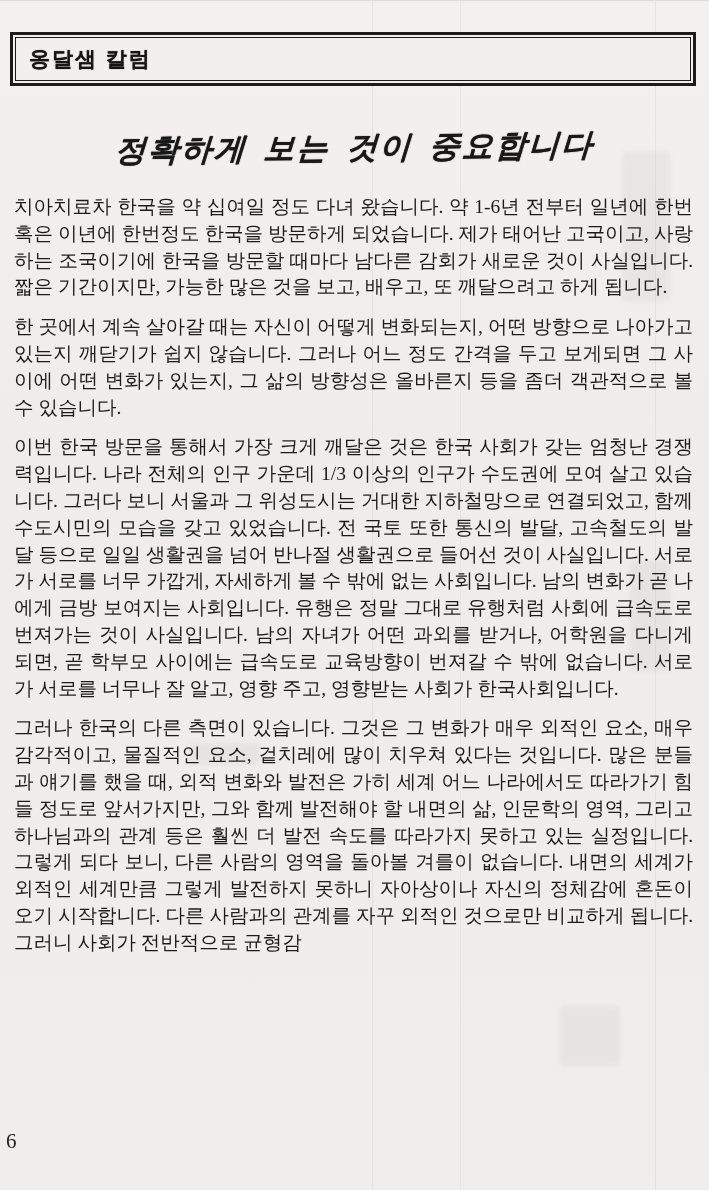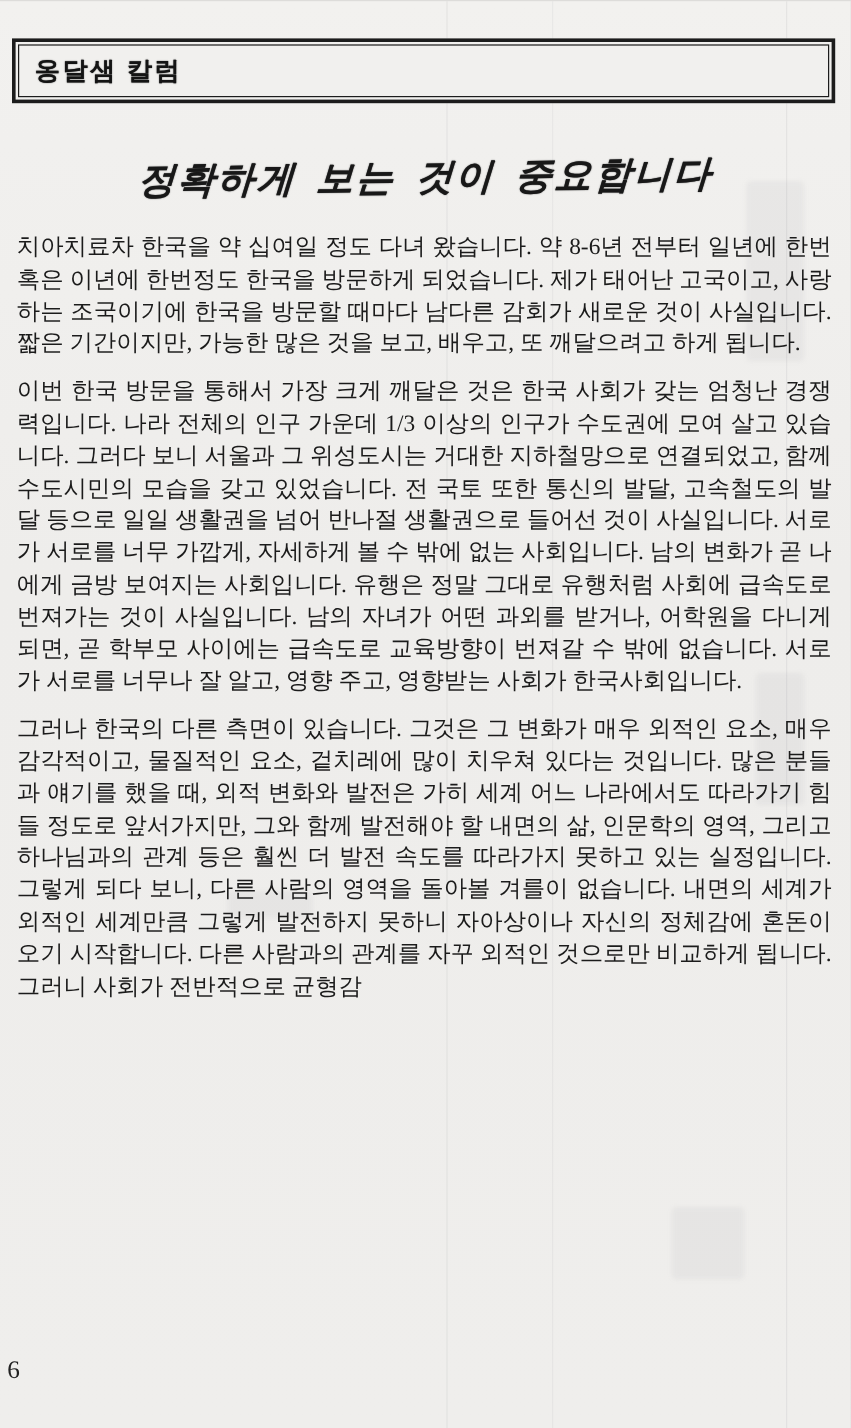--- a/index.html
+++ b/index.html
@@ -82,20 +82,21 @@
 
   <div class="header-box">
     <div class="header-box-inner">
       <span class="header-label">옹달샘 칼럼</span>
     </div>
   </div>
 
   <div class="title">정확하게 보는 것이 중요합니다</div>
 
   <div class="body-text">
-    <p>치아치료차 한국을 약 십여일 정도 다녀 왔습니다. 약 8-6년 전부터 일년에 한번 혹은 이년에 한번정도 한국을 방문하게 되었습니다. 제가 태어난 고국이고, 사랑하는 조국이기에 한국을 방문할 때마다 남다른 감회가 새로운 것이 사실입니다. 짧은 기간이지만, 가능한 많은 것을 보고, 배우고, 또 깨달으려고 하게 됩니다.</p>
+    <p>치아치료차 한국을 약 십여일 정도 다녀 왔습니다. 약 1-6년 전부터 일년에 한번 혹은 이년에 한번정도 한국을 방문하게 되었습니다. 제가 태어난 고국이고, 사랑하는 조국이기에 한국을 방문할 때마다 남다른 감회가 새로운 것이 사실입니다. 짧은 기간이지만, 가능한 많은 것을 보고, 배우고, 또 깨달으려고 하게 됩니다.</p>
+    <p>한 곳에서 계속 살아갈 때는 자신이 어떻게 변화되는지, 어떤 방향으로 나아가고 있는지 깨닫기가 쉽지 않습니다. 그러나 어느 정도 간격을 두고 보게되면 그 사이에 어떤 변화가 있는지, 그 삶의 방향성은 올바른지 등을 좀더 객관적으로 볼 수 있습니다.</p>
     <p>이번 한국 방문을 통해서 가장 크게 깨달은 것은 한국 사회가 갖는 엄청난 경쟁력입니다. 나라 전체의 인구 가운데 1/3 이상의 인구가 수도권에 모여 살고 있습니다. 그러다 보니 서울과 그 위성도시는 거대한 지하철망으로 연결되었고, 함께 수도시민의 모습을 갖고 있었습니다. 전 국토 또한 통신의 발달, 고속철도의 발달 등으로 일일 생활권을 넘어 반나절 생활권으로 들어선 것이 사실입니다. 서로가 서로를 너무 가깝게, 자세하게 볼 수 밖에 없는 사회입니다. 남의 변화가 곧 나에게 금방 보여지는 사회입니다. 유행은 정말 그대로 유행처럼 사회에 급속도로 번져가는 것이 사실입니다. 남의 자녀가 어떤 과외를 받거나, 어학원을 다니게 되면, 곧 학부모 사이에는 급속도로 교육방향이 번져갈 수 밖에 없습니다. 서로가 서로를 너무나 잘 알고, 영향 주고, 영향받는 사회가 한국사회입니다.</p>
     <p>그러나 한국의 다른 측면이 있습니다. 그것은 그 변화가 매우 외적인 요소, 매우 감각적이고, 물질적인 요소, 겉치레에 많이 치우쳐 있다는 것입니다. 많은 분들과 얘기를 했을 때, 외적 변화와 발전은 가히 세계 어느 나라에서도 따라가기 힘들 정도로 앞서가지만, 그와 함께 발전해야 할 내면의 삶, 인문학의 영역, 그리고 하나님과의 관계 등은 훨씬 더 발전 속도를 따라가지 못하고 있는 실정입니다. 그렇게 되다 보니, 다른 사람의 영역을 돌아볼 겨를이 없습니다. 내면의 세계가 외적인 세계만큼 그렇게 발전하지 못하니 자아상이나 자신의 정체감에 혼돈이 오기 시작합니다. 다른 사람과의 관계를 자꾸 외적인 것으로만 비교하게 됩니다. 그러니 사회가 전반적으로 균형감</p>
   </div>
 
   <div class="page-number">6</div>
 
 </div>
 
 </body></html>

